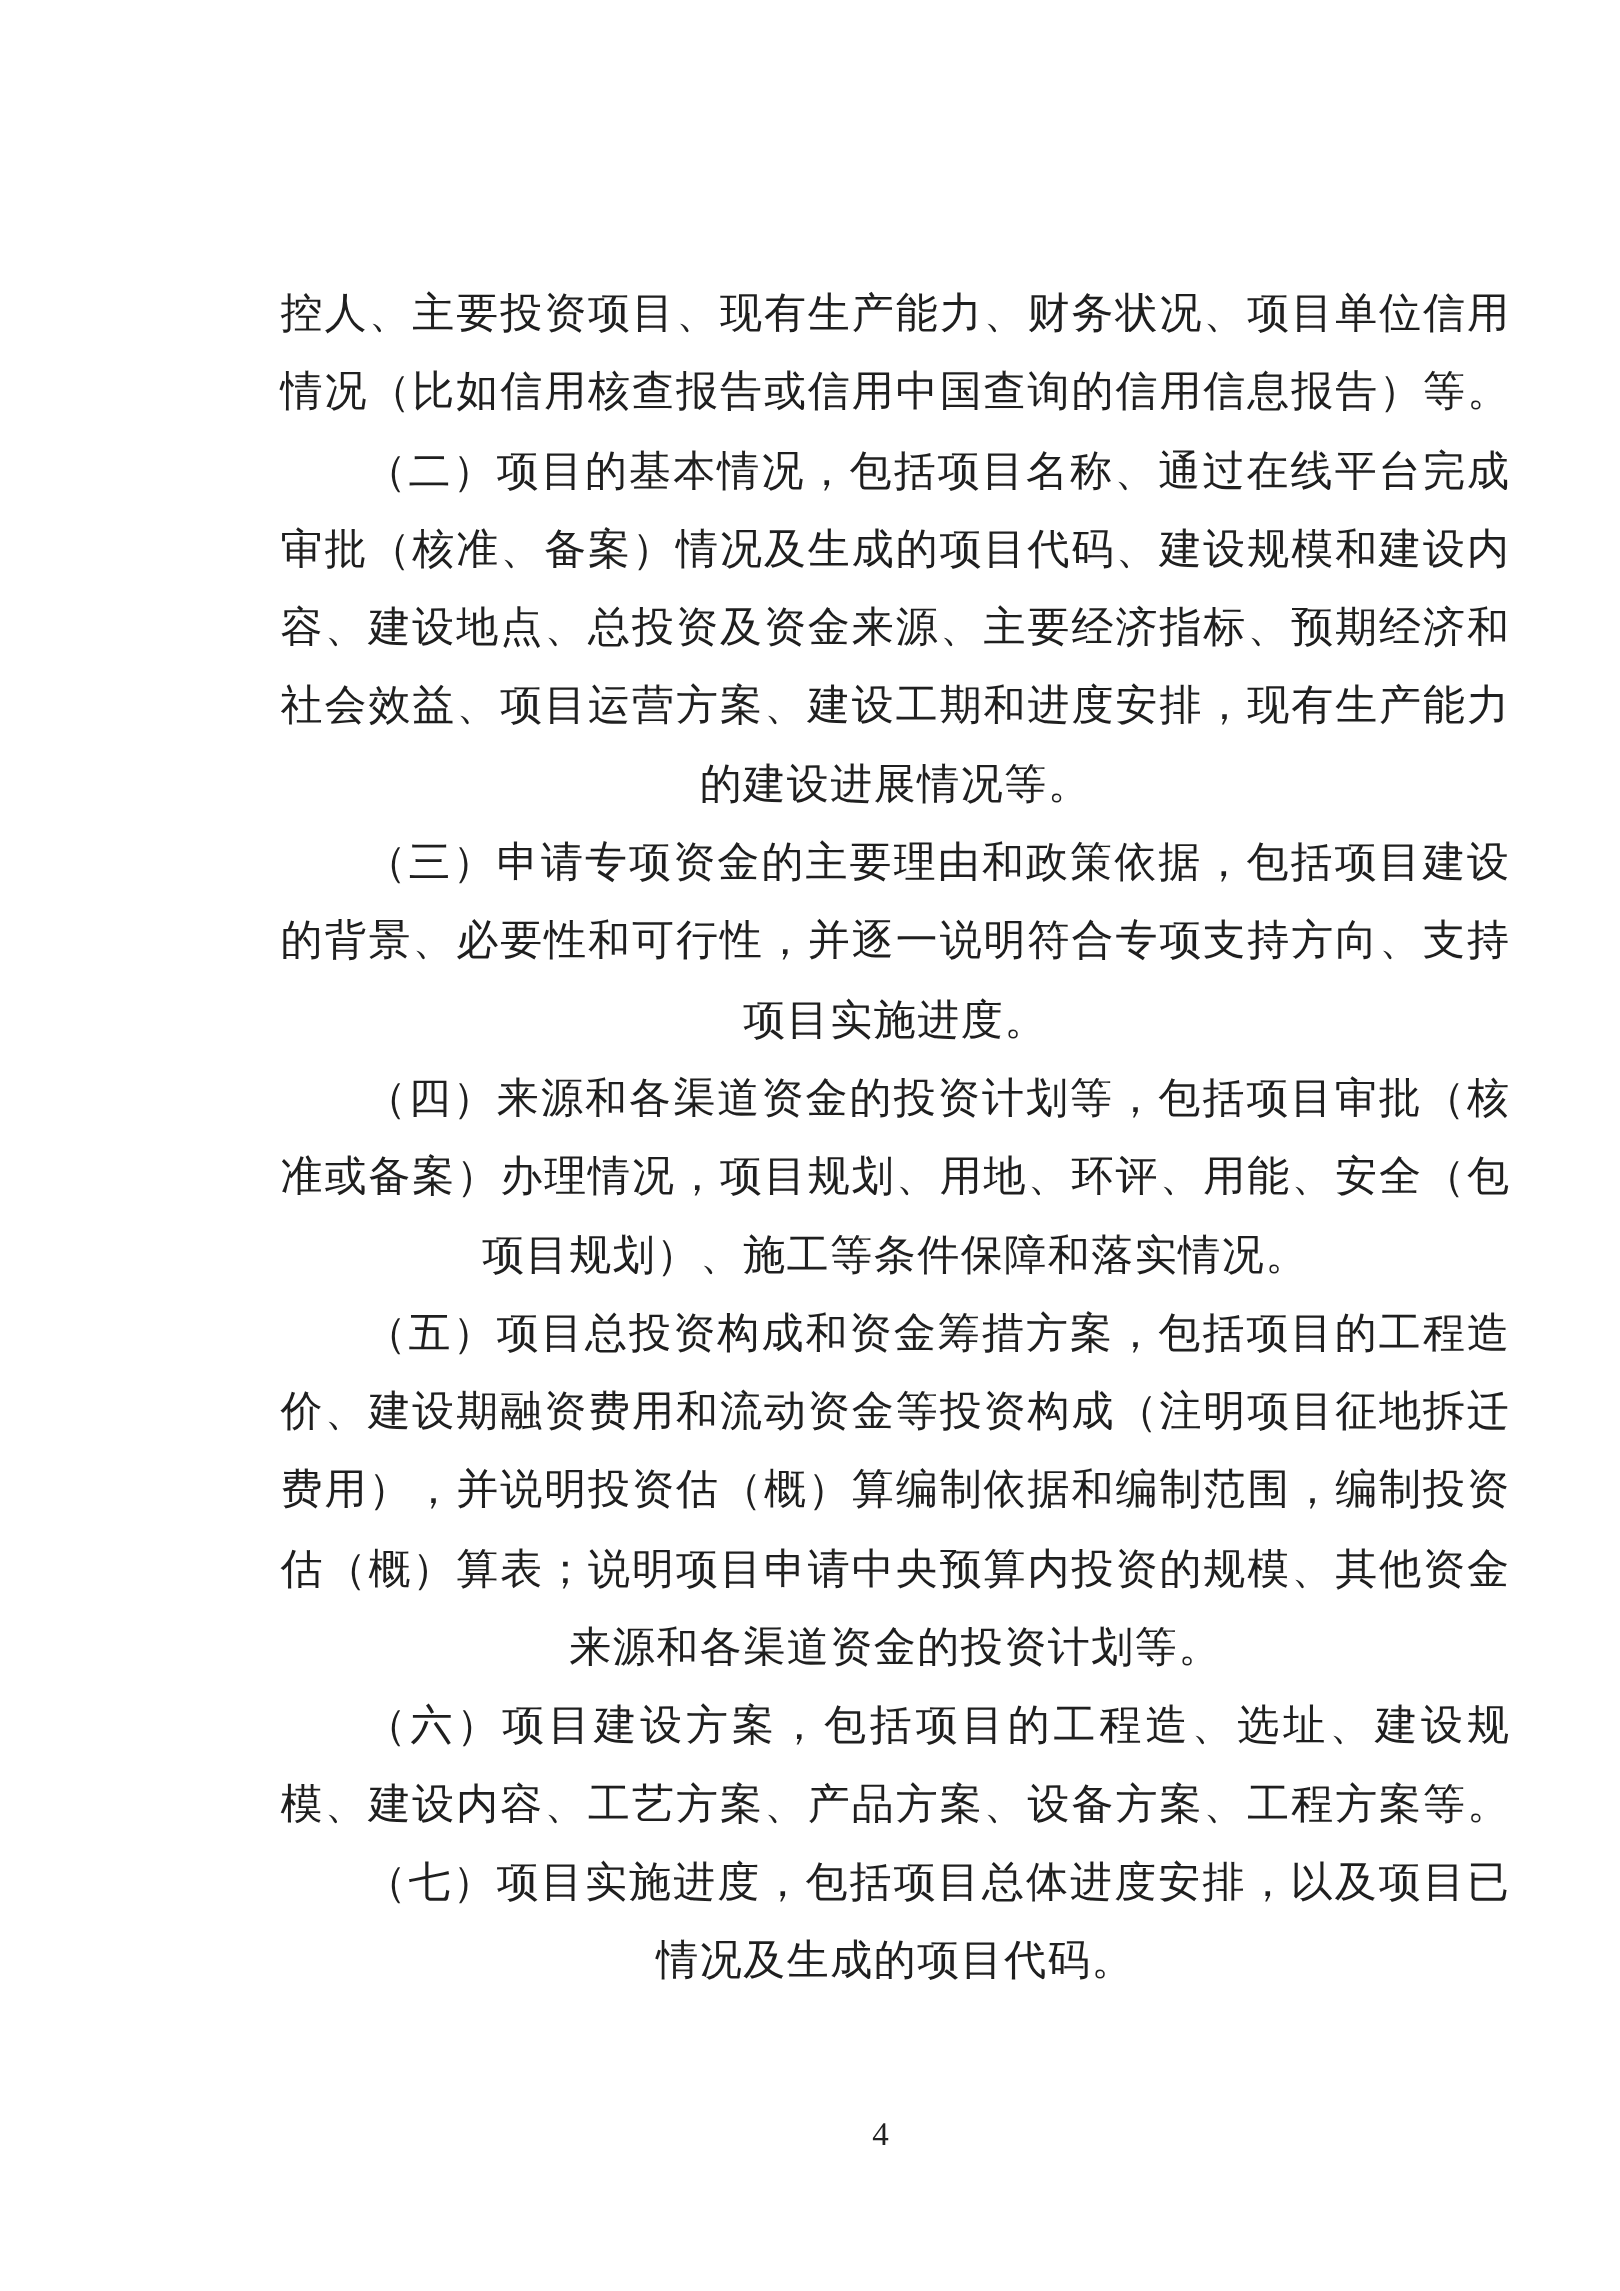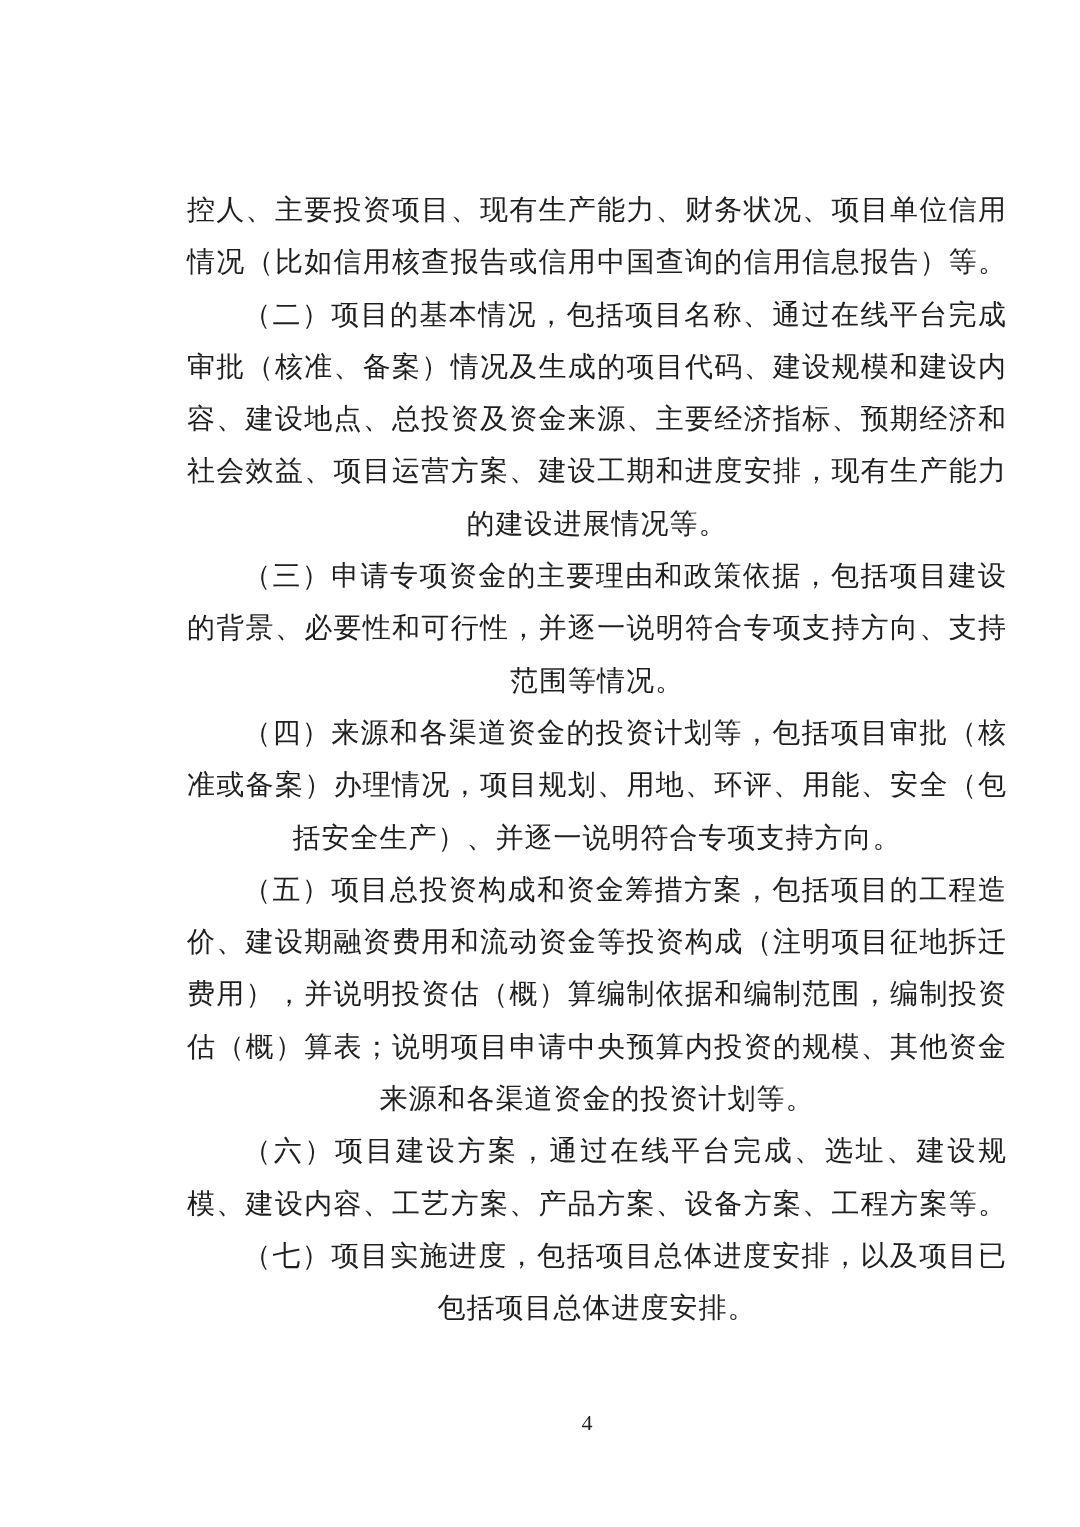--- a/index.html
+++ b/index.html
@@ -68,29 +68,29 @@
   <div class="content">
     <div class="line jfull">控人、主要投资项目、现有生产能力、财务状况、项目单位信用</div>
     <div class="line jfull">情况（比如信用核查报告或信用中国查询的信用信息报告）等。</div>
     <div class="line jfull indent">（二）项目的基本情况，包括项目名称、通过在线平台完成</div>
     <div class="line jfull">审批（核准、备案）情况及生成的项目代码、建设规模和建设内</div>
     <div class="line jfull">容、建设地点、总投资及资金来源、主要经济指标、预期经济和</div>
     <div class="line jfull">社会效益、项目运营方案、建设工期和进度安排，现有生产能力</div>
     <div class="line jend">的建设进展情况等。</div>
     <div class="line jfull indent">（三）申请专项资金的主要理由和政策依据，包括项目建设</div>
     <div class="line jfull">的背景、必要性和可行性，并逐一说明符合专项支持方向、支持</div>
-    <div class="line jend">范围等情况。</div>
+    <div class="line jend">项目实施进度。</div>
     <div class="line jfull indent">（四）来源和各渠道资金的投资计划等，包括项目审批（核</div>
     <div class="line jfull">准或备案）办理情况，项目规划、用地、环评、用能、安全（包</div>
-    <div class="line jend">括安全生产）、并逐一说明符合专项支持方向。</div>
+    <div class="line jend">项目规划）、施工等条件保障和落实情况。</div>
     <div class="line jfull indent">（五）项目总投资构成和资金筹措方案，包括项目的工程造</div>
     <div class="line jfull">价、建设期融资费用和流动资金等投资构成（注明项目征地拆迁</div>
     <div class="line jfull">费用），并说明投资估（概）算编制依据和编制范围，编制投资</div>
     <div class="line jfull">估（概）算表；说明项目申请中央预算内投资的规模、其他资金</div>
     <div class="line jend">来源和各渠道资金的投资计划等。</div>
-    <div class="line jfull indent">（六）项目建设方案，通过在线平台完成、选址、建设规</div>
+    <div class="line jfull indent">（六）项目建设方案，包括项目的工程造、选址、建设规</div>
     <div class="line jfull">模、建设内容、工艺方案、产品方案、设备方案、工程方案等。</div>
     <div class="line jfull indent">（七）项目实施进度，包括项目总体进度安排，以及项目已</div>
-    <div class="line jend">包括项目总体进度安排。</div>
+    <div class="line jend">情况及生成的项目代码。</div>
   </div>
 
   <div class="footer">4</div>
 </div>
 
 </body></html>

